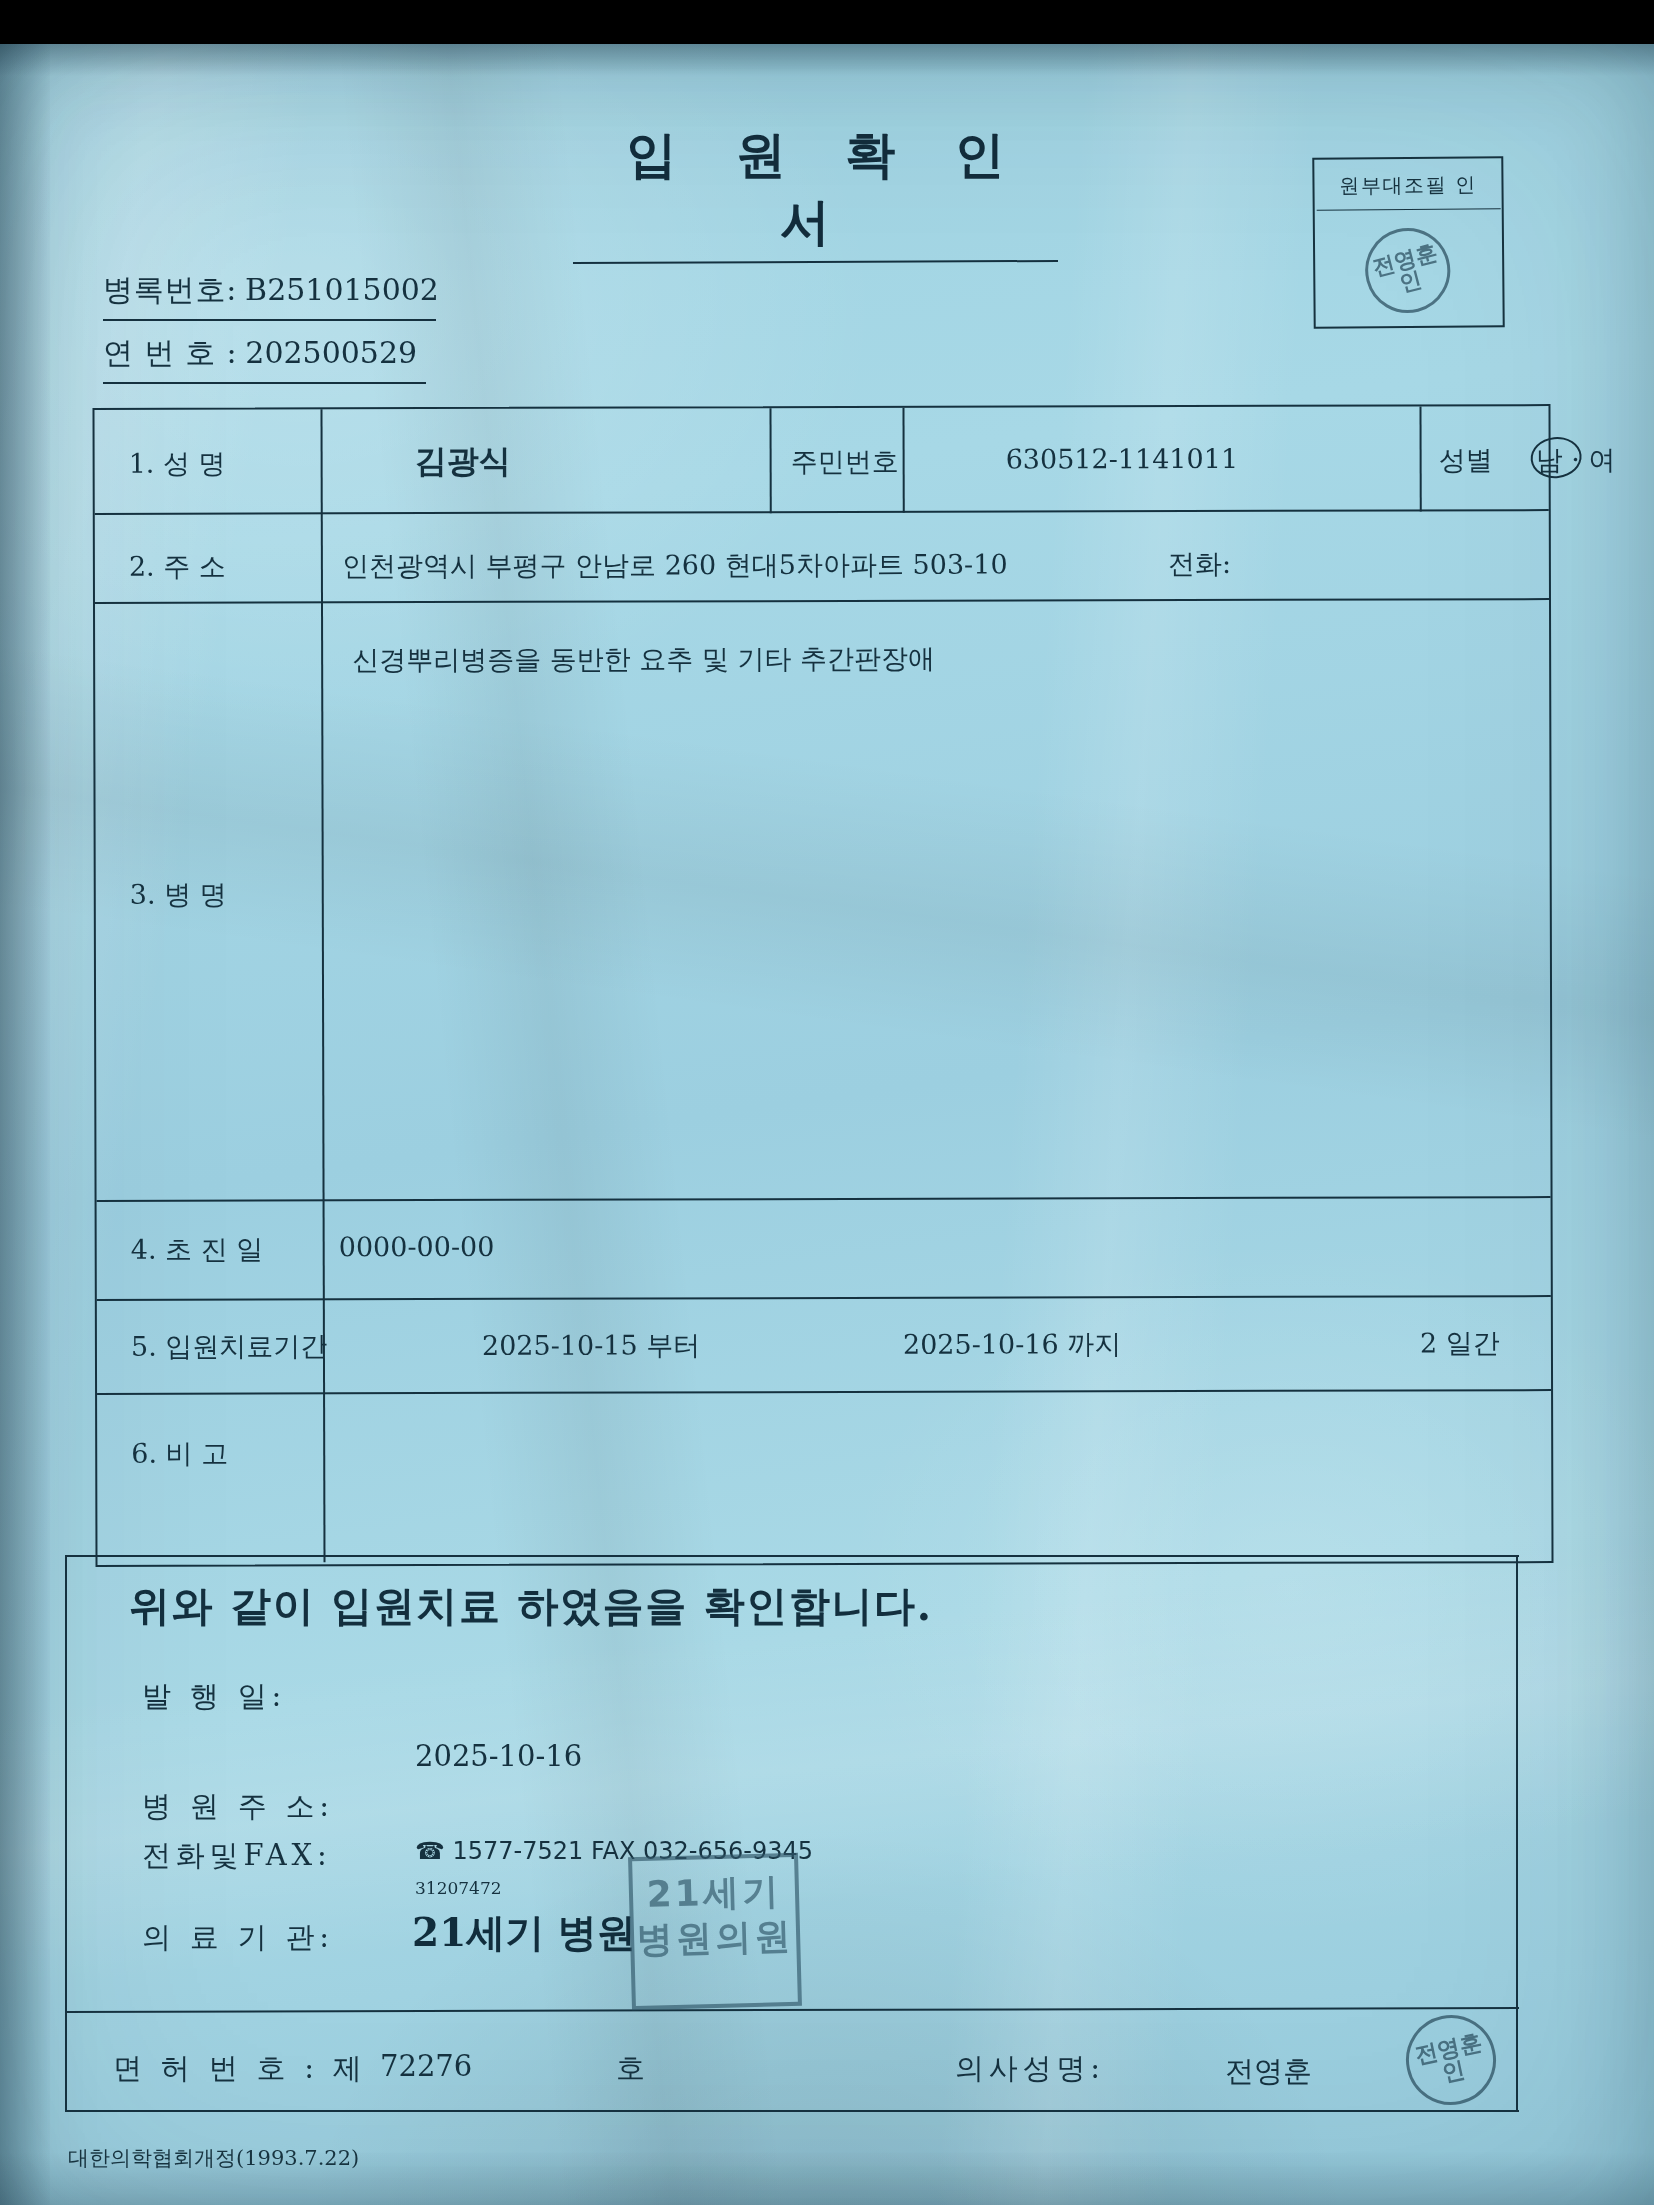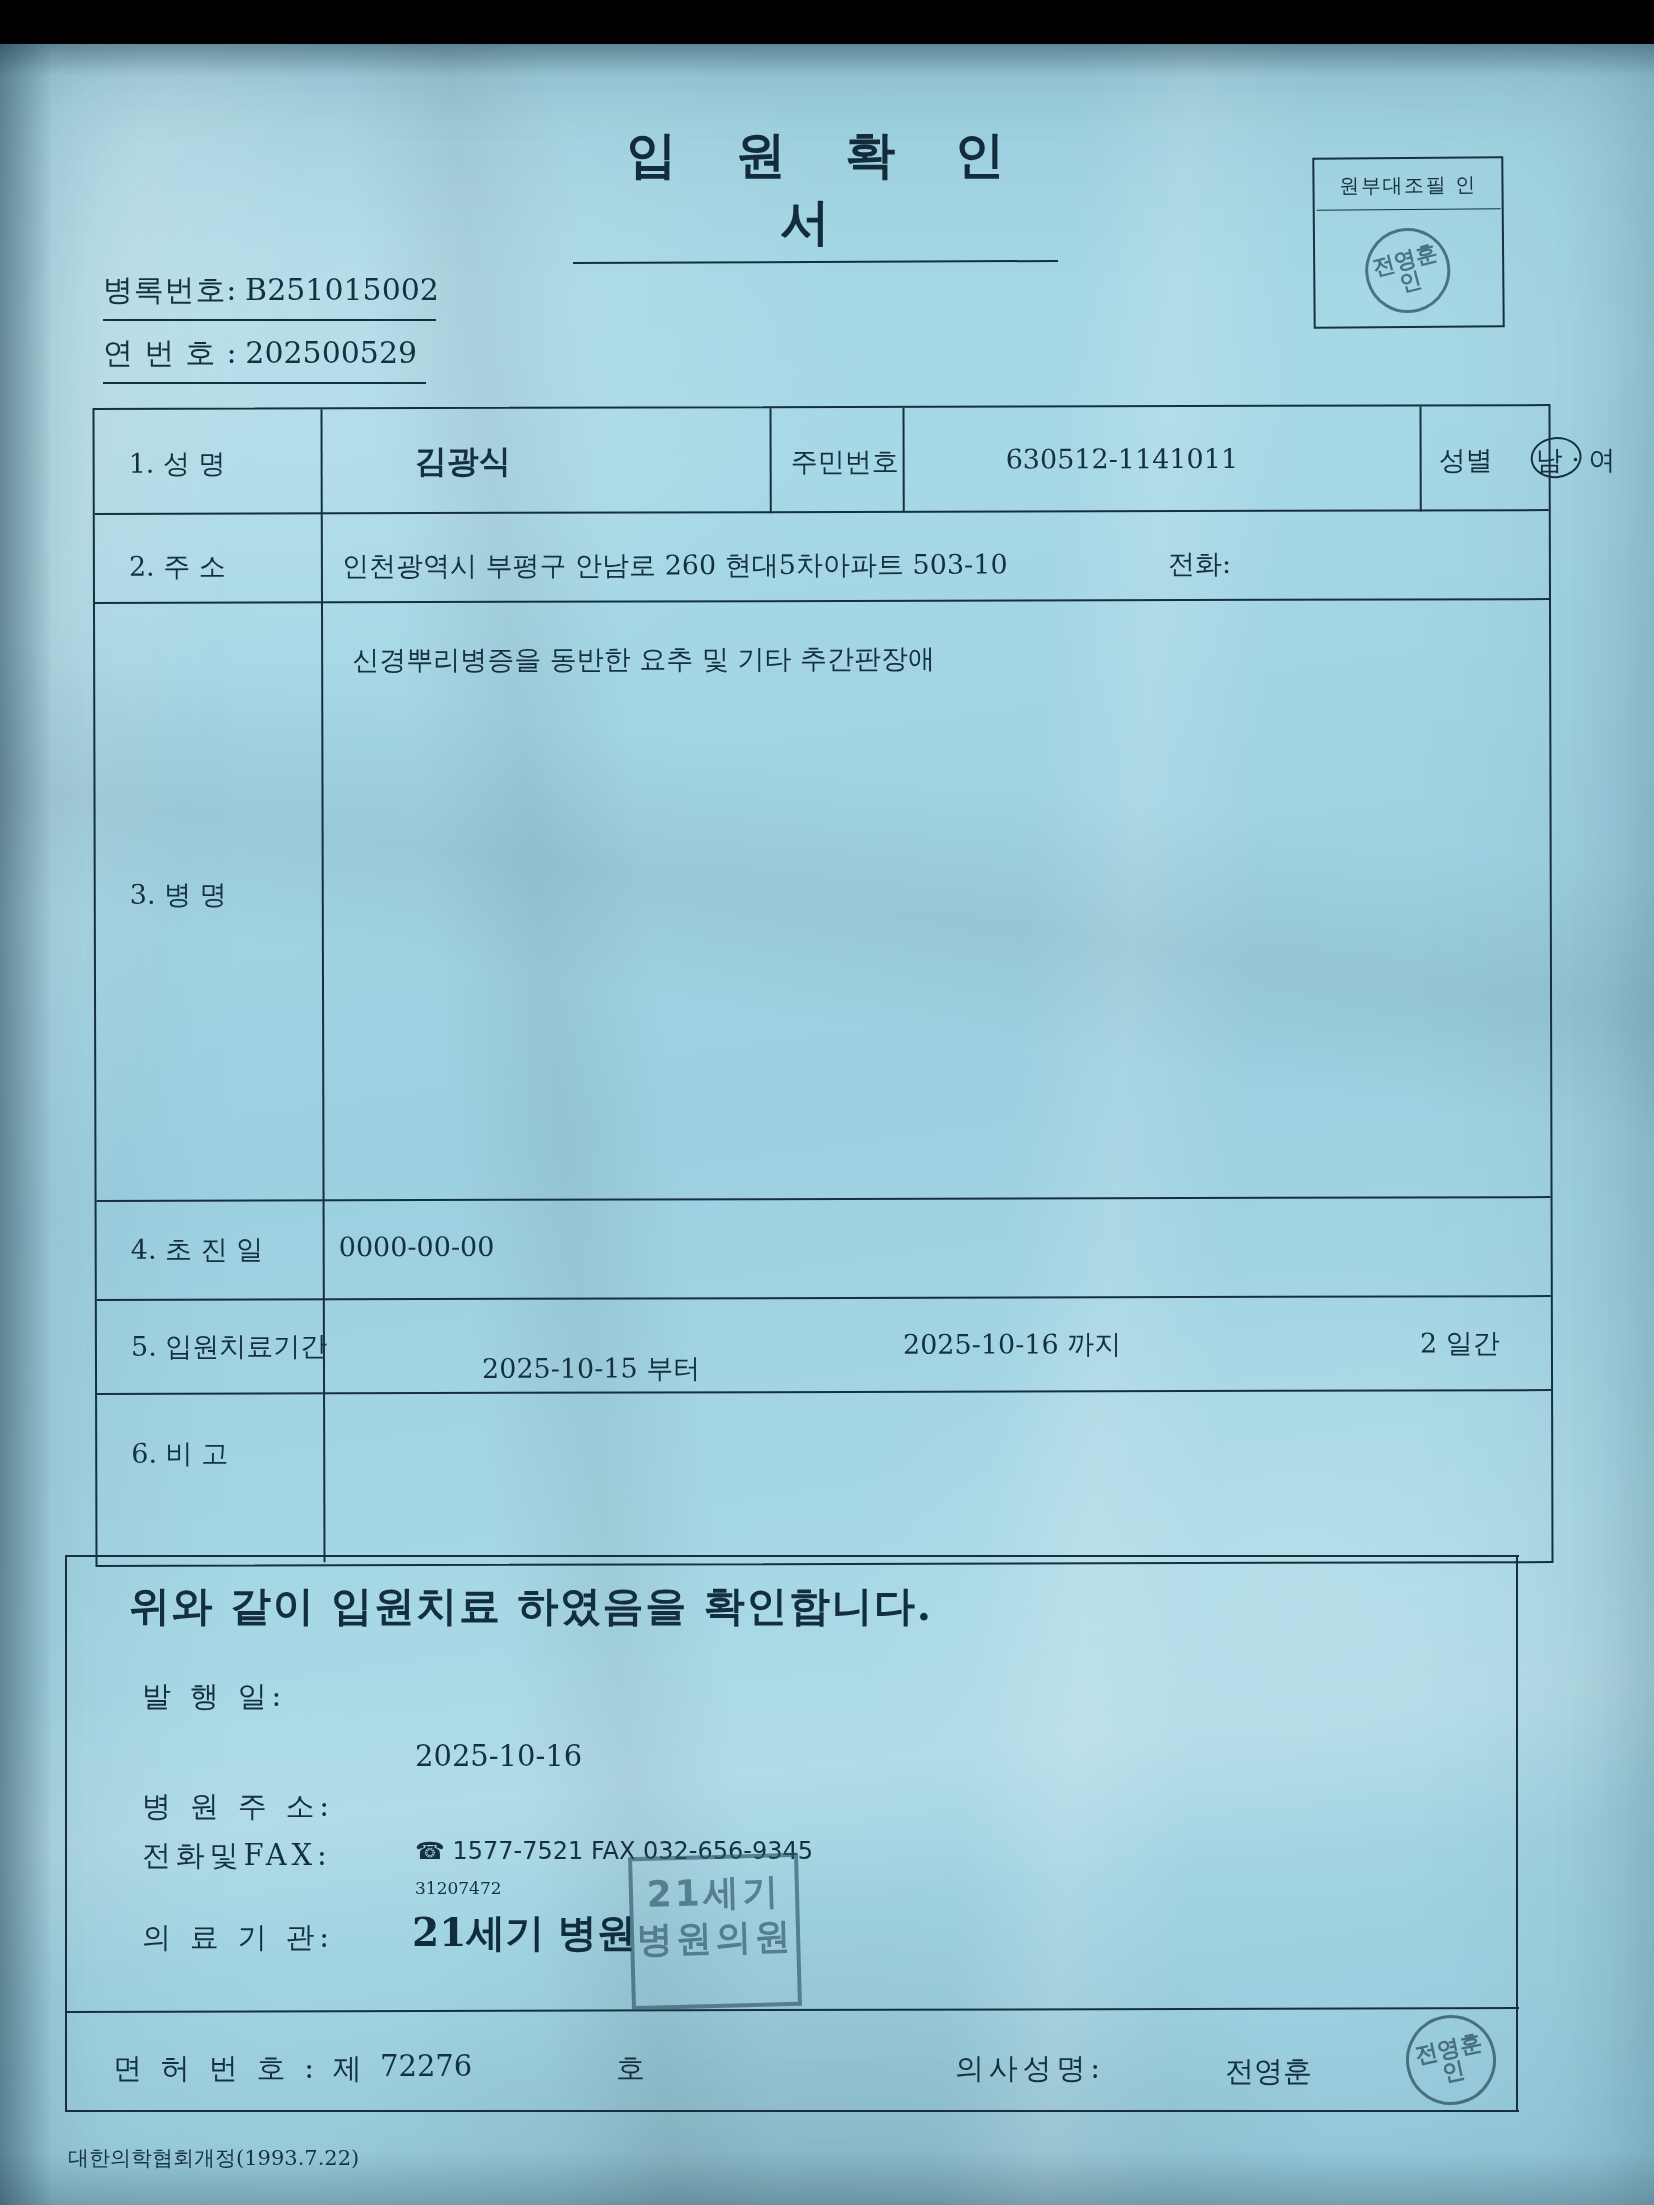--- a/index.html
+++ b/index.html
@@ -321,21 +321,21 @@
     <div class="cell-val" style="left:247px; top:139px;">인천광역시 부평구 안남로   260 현대5차아파트 503-10</div>
     <div class="cell-label" style="left:1073px; top:139px;">전화:</div>
 
     <div class="cell-label" style="left:34px; top:467px;">3. 병          명</div>
     <div class="cell-val" style="left:257px; top:233px;">신경뿌리병증을 동반한 요추 및 기타 추간판장애</div>
 
     <div class="cell-label" style="left:34px; top:822px;">4. 초   진    일</div>
     <div class="cell-val" style="left:242px; top:822px;">0000-00-00</div>
 
     <div class="cell-label" style="left:34px; top:919px;">5. 입원치료기간</div>
-    <div class="cell-val" style="left:385px; top:942px;">2025-10-15 부터</div>
+    <div class="cell-val" style="left:385px; top:919px;">2025-10-15 부터</div>
     <div class="cell-val" style="left:806px; top:919px;">2025-10-16 까지</div>
     <div class="cell-val" style="left:1323px; top:919px;">2 일간</div>
 
     <div class="cell-label" style="left:34px; top:1026px;">6. 비          고</div>
     <div class="cell-val" style="left:258px; top:1026px;"></div>
   </div>
 
   <div id="outer-top"></div>
   <div id="outer-left"></div>
   <div id="outer-right"></div>

